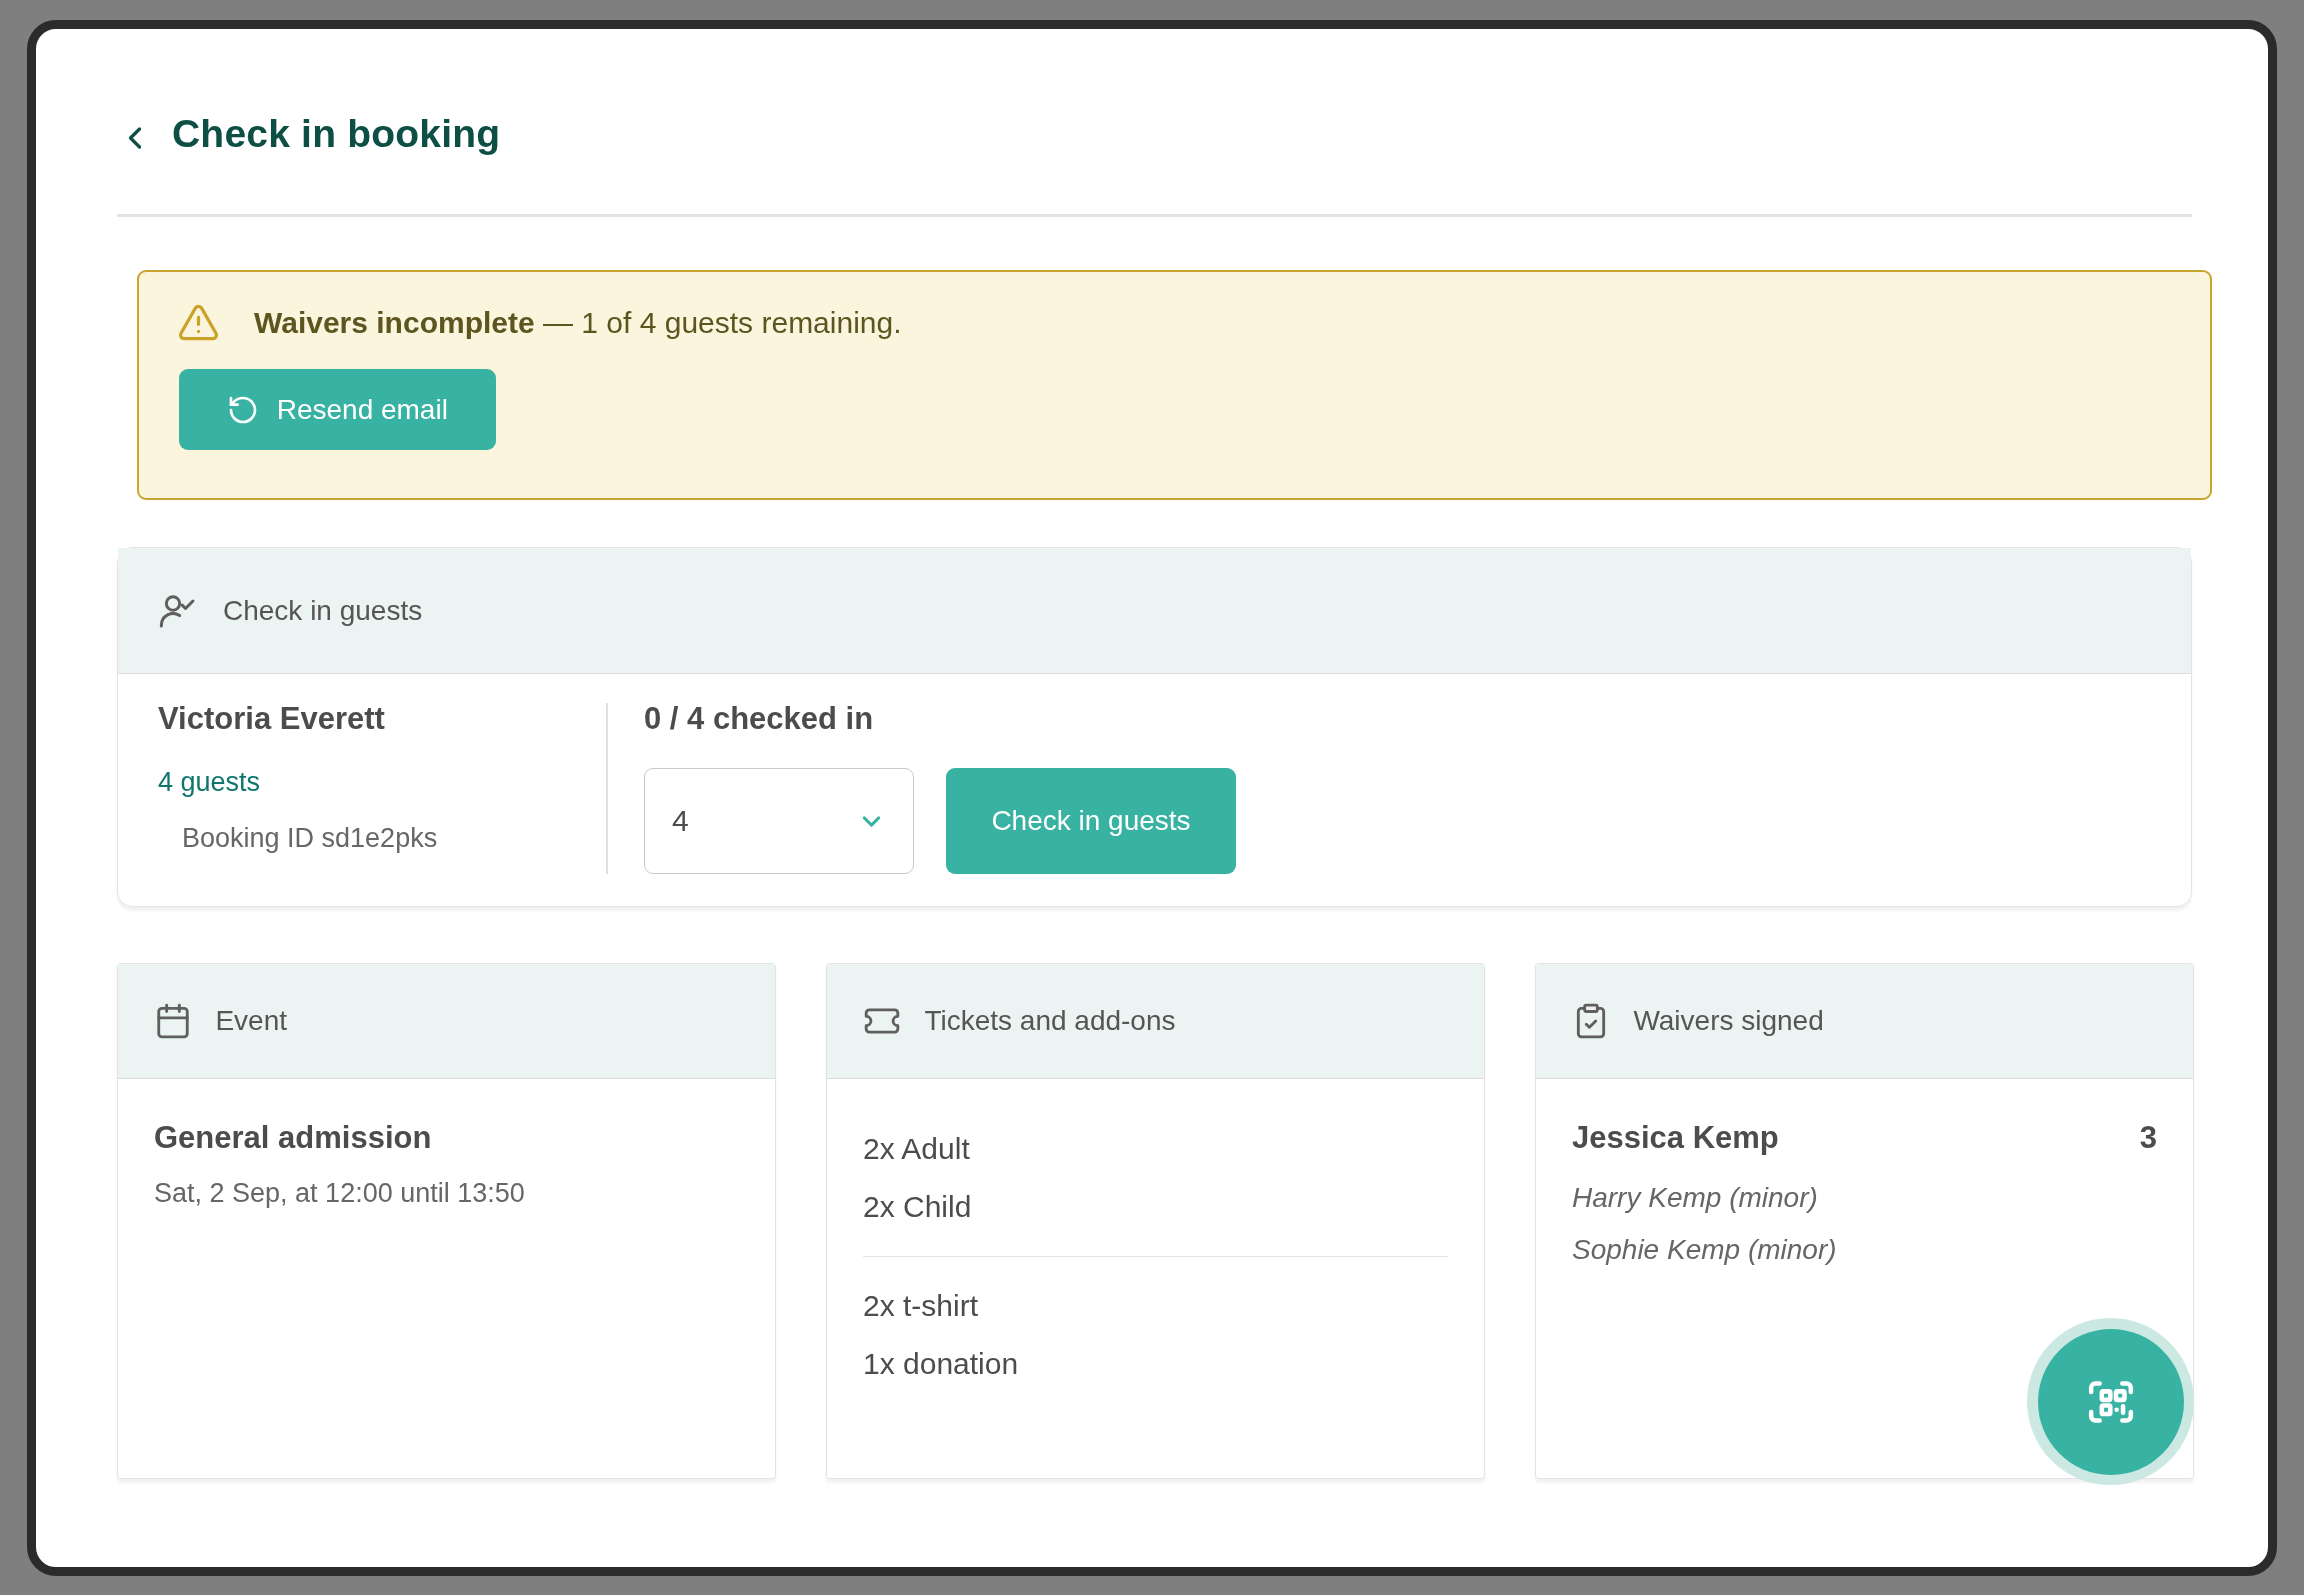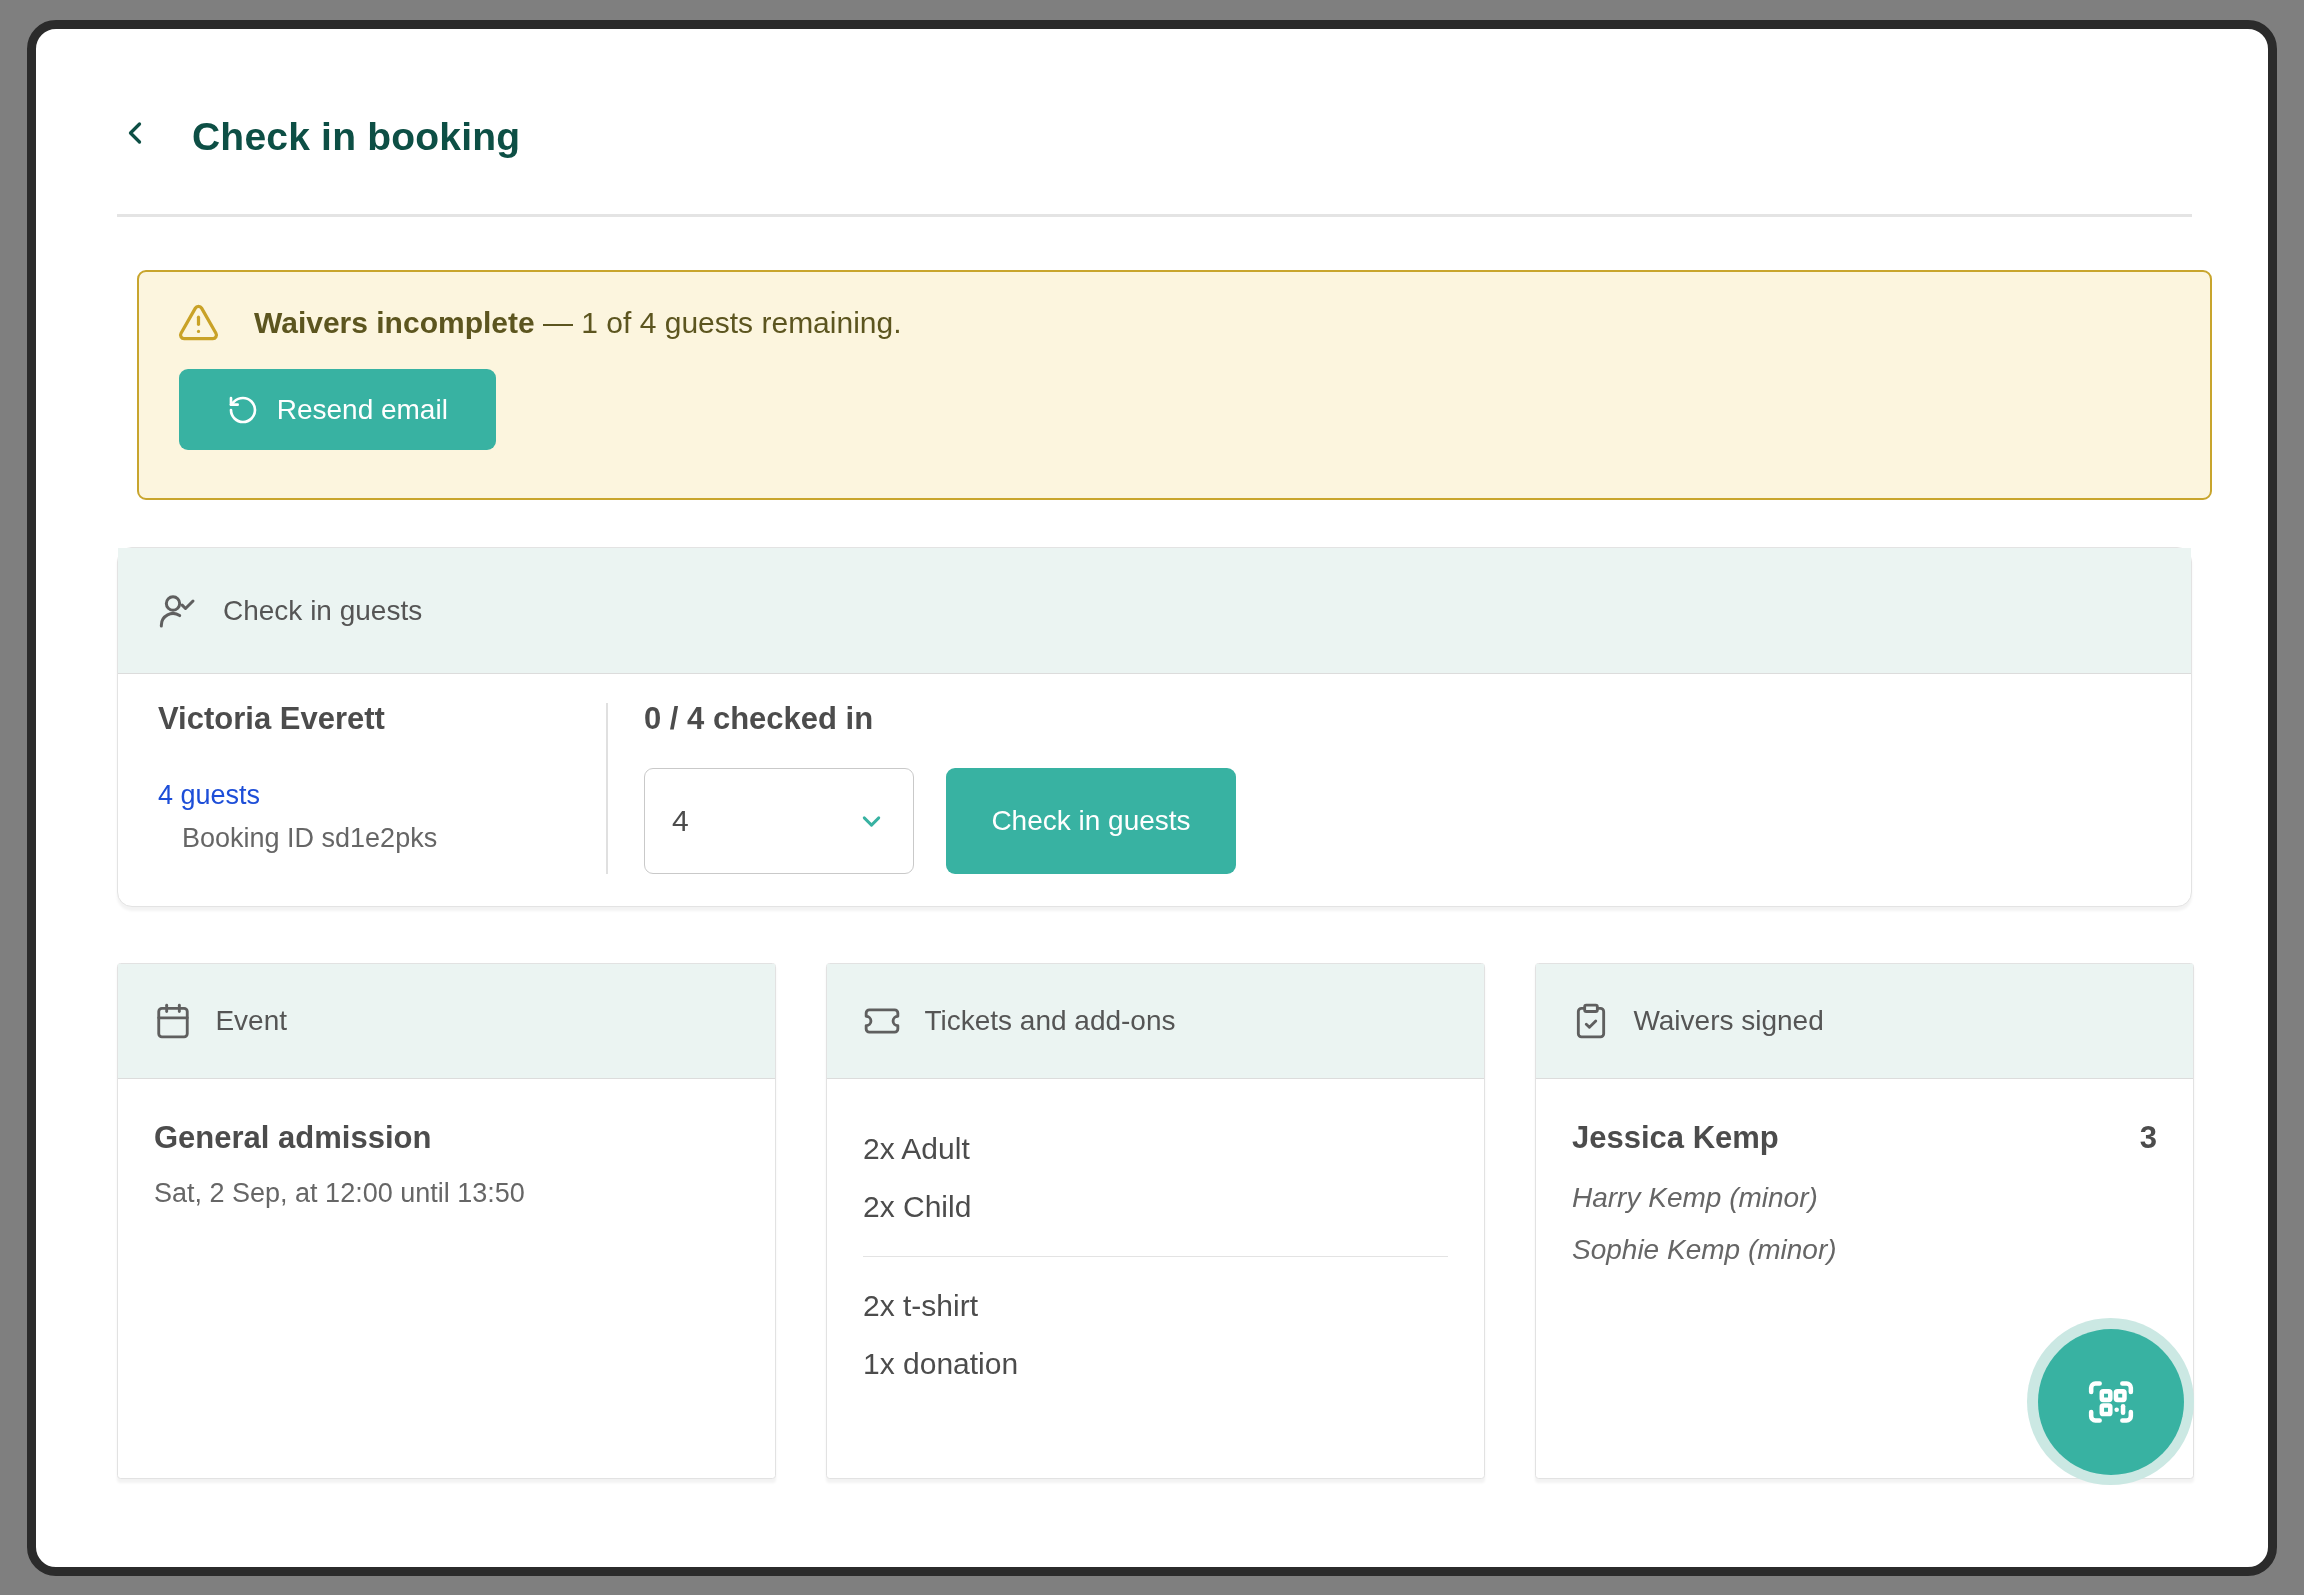--- a/index.html
+++ b/index.html
@@ -9,22 +9,22 @@
     background:#7F7F7F;
   }
   .stage { position:relative; width:2304px; height:1596px; background:#7F7F7F; }
   .panel {
     position:absolute; left:27px; top:20px; width:2250px; height:1556px;
     background:#FFFFFF; border:9px solid #2B2B2B; border-radius:29px;
     overflow:hidden;
   }
   
   .page-header {
-    position:absolute; left:81px; top:86px; height:56px;
-    display:flex; align-items:flex-start; gap:39px;
+    position:absolute; left:81px; top:71px; height:56px;
+    display:flex; align-items:flex-end; gap:19px;
   }
   .back-btn { background:none; border:none; cursor:pointer; display:flex; align-items:center; }
   .page-title { font-size:39px; font-weight:700; color:#0D4F45; letter-spacing:0.2px; }
   .rule {
     position:absolute; left:81px; top:185px; width:2075px; height:2.7px; background:#E4E4E4;
   }
   
   .banner {
     position:absolute; left:81px; top:241px; width:2075px; height:230px;
     background:#FCF5DE; border:2.7px solid #C8A52D; border-radius:9px;
@@ -46,21 +46,21 @@
     background:#FFFFFF; border:1.8px solid #E3E3E3; border-radius:15px;
     box-shadow:0 3.6px 2.7px rgba(0,0,0,0.05);
   }
   .sec-head {
     height:126px; background:#EBF4F2; border-bottom:1.8px solid #DCDCDC;
     display:flex; align-items:center; gap:25px; padding-left:40px;
     font-size:28px; color:#555555;
   }
   .sec-body { position:relative; height:230px; }
   .guest-name { position:absolute; left:40px; top:27px; font-size:31px; font-weight:700; color:#4C4C4C; }
-  .guest-count { position:absolute; left:40px; top:106px; font-size:27px; color:#1d4ed8;text-align:right; }
+  .guest-count { position:absolute; left:40px; top:93px; font-size:27px; color:#0f766e;text-align:right; }
   .booking-id { position:absolute; left:40px; top:149px; font-size:27px; color:#666666;margin-left:24px; }
   .vdiv { position:absolute; left:488px; top:29px; width:1.8px; height:171px; background:#E0E0E0; }
   .progress { position:absolute; left:526px; top:27px; font-size:31px; font-weight:700; color:#4C4C4C; }
   .guest-select {
     position:absolute; left:526px; top:94px; width:270px; height:106px;
     background:#FFFFFF; border:1.8px solid #C9C9C9; border-radius:9px;
     display:flex; align-items:center; justify-content:space-between;
     padding:0 27px; font-size:30px; color:#4C4C4C; cursor:pointer;
   }
   .checkin-btn { position:absolute; left:828px; top:94px; width:290px; height:106px; }

